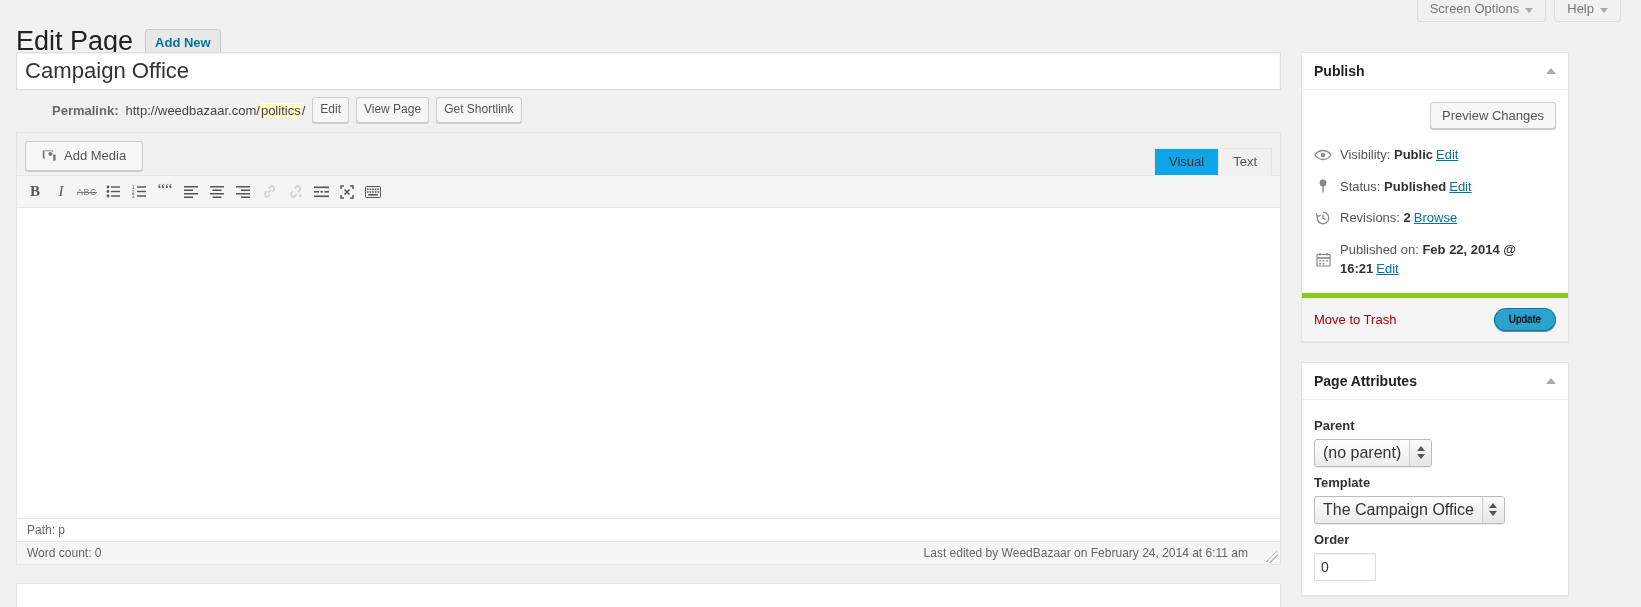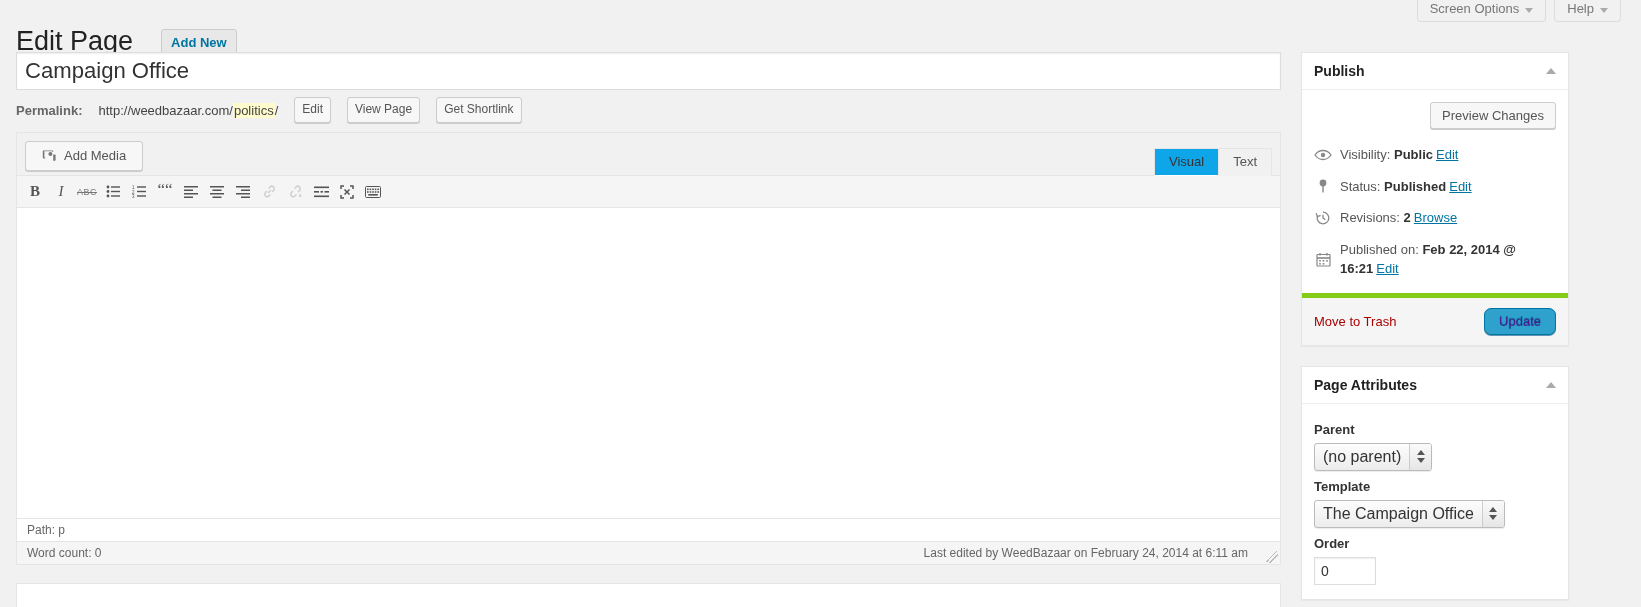--- a/index.html
+++ b/index.html
@@ -31,21 +31,21 @@
   }
   .caret-down {
     width: 0; height: 0;
     border-left: 4px solid transparent;
     border-right: 4px solid transparent;
     border-top: 5px solid #aaa;
     margin-bottom: 2px;
   }
 
   
-  .page-header { position: absolute; left: 16px; top: 2px; display: flex; align-items: center; gap: 28px; }
+  .page-header { position: absolute; left: 16px; top: 2px; display: flex; align-items: center; gap: 12px; }
   .page-title {
     font-size: 27px;
     font-weight: 400;
     color: #222;
     line-height: 1.3;
     padding: 4px 0 6px;
   }
   .add-new-btn {
     background: #e8e8e8;
     border: 1px solid #ccc;
@@ -68,25 +68,26 @@
     font-size: 1.7em;
     font-family: "Liberation Sans", sans-serif;
     color: #333;
     background: #fff;
     border: 1px solid #ddd;
     outline: none;
     box-shadow: inset 0 1px 2px rgba(0,0,0,.07);
   }
 
   .permalink-row {
-    display: flex; align-items: center; gap: 16px;
+    display: flex; align-items: center; gap: 7px;
     margin-top: 7px;
     font-size: 13px;
     color: #666;
     height: 26px;
+    margin-left: 36px;
   }
   .permalink-label { font-weight: bold; color: #666; }
   .permalink-url { color: #444; }
   .permalink-slug { background: #fffbcc; padding: 0 1px; }
   .small-btn {
     background: #f7f7f7;
     border: 1px solid #ccc;
     border-radius: 3px;
     box-shadow: 0 1px 0 #ccc;
     color: #555;
@@ -244,24 +245,24 @@
     display: flex; align-items: center; justify-content: space-between;
     border-top: 5px solid #84cc16;
     background: #f5f5f5;
     padding: 10px 12px;
     margin-top: 8px;
   }
   .trash-link { color: #a00; text-decoration: none; font-size: 13px; }
   .update-btn {
     background: #2ea2cc;
     border: 1px solid #0074a2;
-    border-radius: 7px;
+    border-radius: 13px;
     box-shadow: 0 1px 0 rgba(0,86,132,.6);
-    color: #4c1d95;
-    font-size: 13px;
+    color: #000000;
+    font-size: 10px;
     font-weight: normal;
     padding: 5px 14px;
     cursor: pointer;
     text-shadow: 0 -1px 1px #005684;
   }
 
   .attr-label { font-weight: bold; color: #333; font-size: 13px; margin: 8px 0 6px; }
   .wp-select {
     position: relative;
     display: inline-block;

